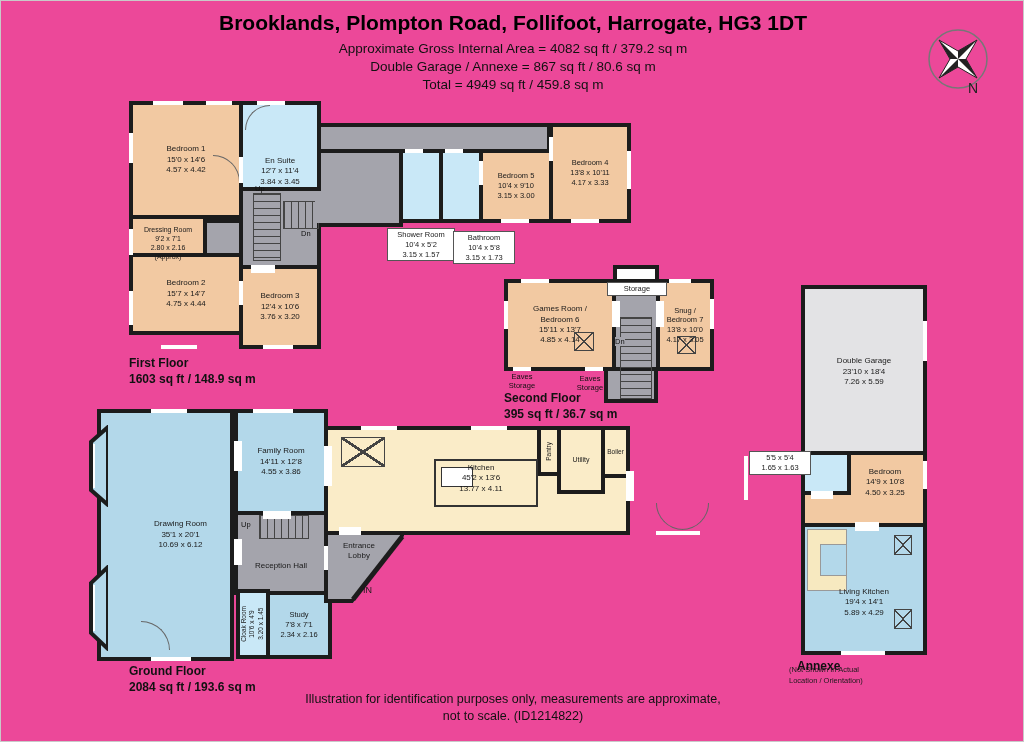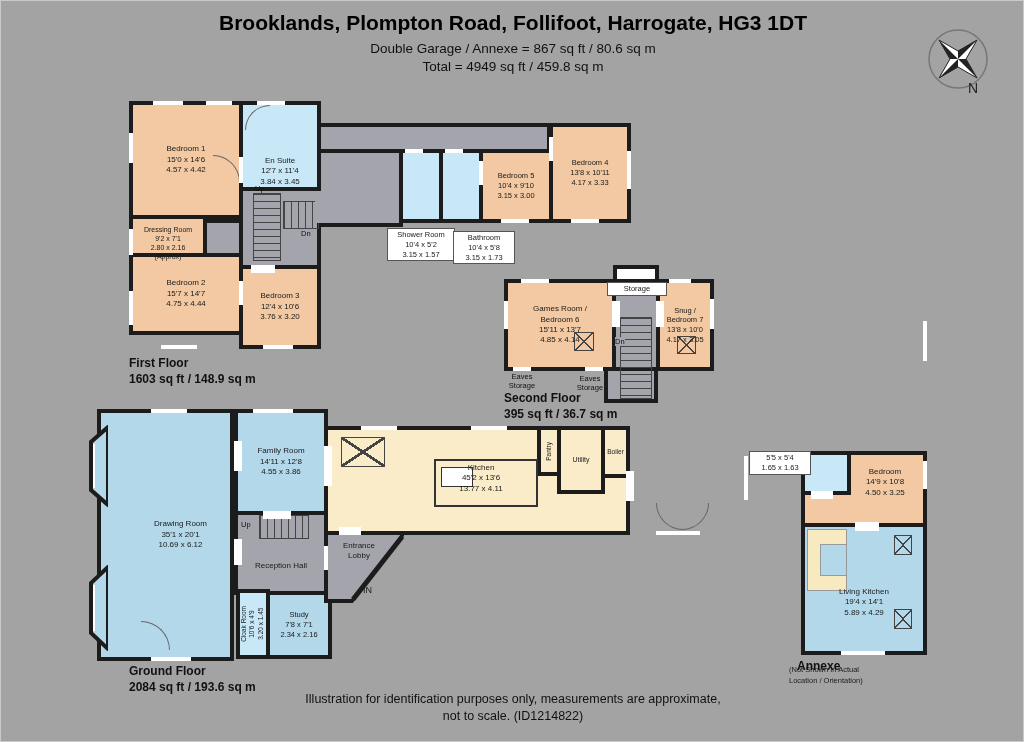--- a/index.html
+++ b/index.html
@@ -1,16 +1,16 @@
 <!DOCTYPE html>
 <html><head>
 <meta charset="utf-8">
 <style>
   html,body{margin:0;padding:0;background:#fff;}
-  .page{position:relative;width:1024px;height:742px;background:#a3a3a3;
+  .page{position:relative;width:1024px;height:742px;background:#ec4899;
         font-family:"Liberation Sans",sans-serif;border:1px solid #c9c9c9;
         box-sizing:border-box;overflow:hidden;color:#1a1a1a;}
   .abs{position:absolute;}
   .room{position:absolute;box-sizing:border-box;border:4px solid #1c1c1c;
         display:flex;align-items:center;justify-content:center;text-align:center;}
   .c-bed{background:#f2c9a2;} .c-bath{background:#c9e8f7;} .c-live{background:#b3d8ea;}
   .c-hall{background:#a4a4ac;} .c-kit{background:#faecc8;} .c-gar{background:#e3e3e5;}
   .c-white{background:#ffffff;}
   .lbl{font-size:8px;line-height:1.3;color:#1a1a1a;z-index:5;}
   .ln{display:block;}
@@ -41,20 +41,21 @@
   .footer{position:absolute;top:690px;left:0;width:1024px;text-align:center;
           font-size:12.5px;line-height:1.35;color:#111;z-index:8;}
 </style>
 </head>
 <body>
 
 <div class="page">
 
   <div class="header">
     <div class="title">Brooklands, Plompton Road, Follifoot, Harrogate, HG3 1DT</div>
+    <div class="sub">Approximate Gross Internal Area = 4082 sq ft / 379.2 sq m</div>
     <div class="sub">Double Garage / Annexe = 867 sq ft / 80.6 sq m</div>
     <div class="sub">Total = 4949 sq ft / 459.8 sq m</div>
   </div>
 
   <svg class="abs" style="left:925px;top:26px" width="64" height="72" viewBox="0 0 64 72">
     <circle cx="32" cy="32" r="29" fill="none" stroke="#777" stroke-width="1.5"></circle>
     <polygon points="51,13 40,32 51,51 32,40 13,51 24,32 13,13 32,24" fill="#fff" stroke="#222" stroke-width="1"></polygon>
     <polygon points="32,32 51,13 32,24" fill="#222"></polygon>
     <polygon points="32,32 51,51 40,32" fill="#222"></polygon>
     <polygon points="32,32 13,51 32,40" fill="#222"></polygon>
@@ -188,20 +189,27 @@
   <div class="tinytext" style="left:566px;top:373px;width:46px;text-align:center">
     <span class="ln">Eaves</span>
     <span class="ln">Storage</span>
   </div>
 
   <div class="floorlbl" style="left:503px;top:389px">
     <span class="ln">Second Floor</span>
     <span class="ln">395 sq ft / 36.7 sq m</span>
   </div>
 
+  <div class="room c-gar" style="left:800px;top:284px;width:126px;height:174px">
+    <div class="lbl">
+      <span class="ln">Double Garage</span>
+      <span class="ln">23'10 x 18'4</span>
+      <span class="ln">7.26 x 5.59</span>
+    </div>
+  </div>
 
   <div class="room c-bed" style="left:800px;top:450px;width:126px;height:76px"></div>
   <div class="room c-bath" style="left:800px;top:450px;width:50px;height:44px"></div>
   <div class="roomlbl" style="left:846px;top:466px;width:76px">
     <span class="ln">Bedroom</span>
     <span class="ln">14'9 x 10'8</span>
     <span class="ln">4.50 x 3.25</span>
   </div>
   <div class="lblbox" style="left:748px;top:450px;width:56px">
     <span class="ln">5'5 x 5'4</span>

